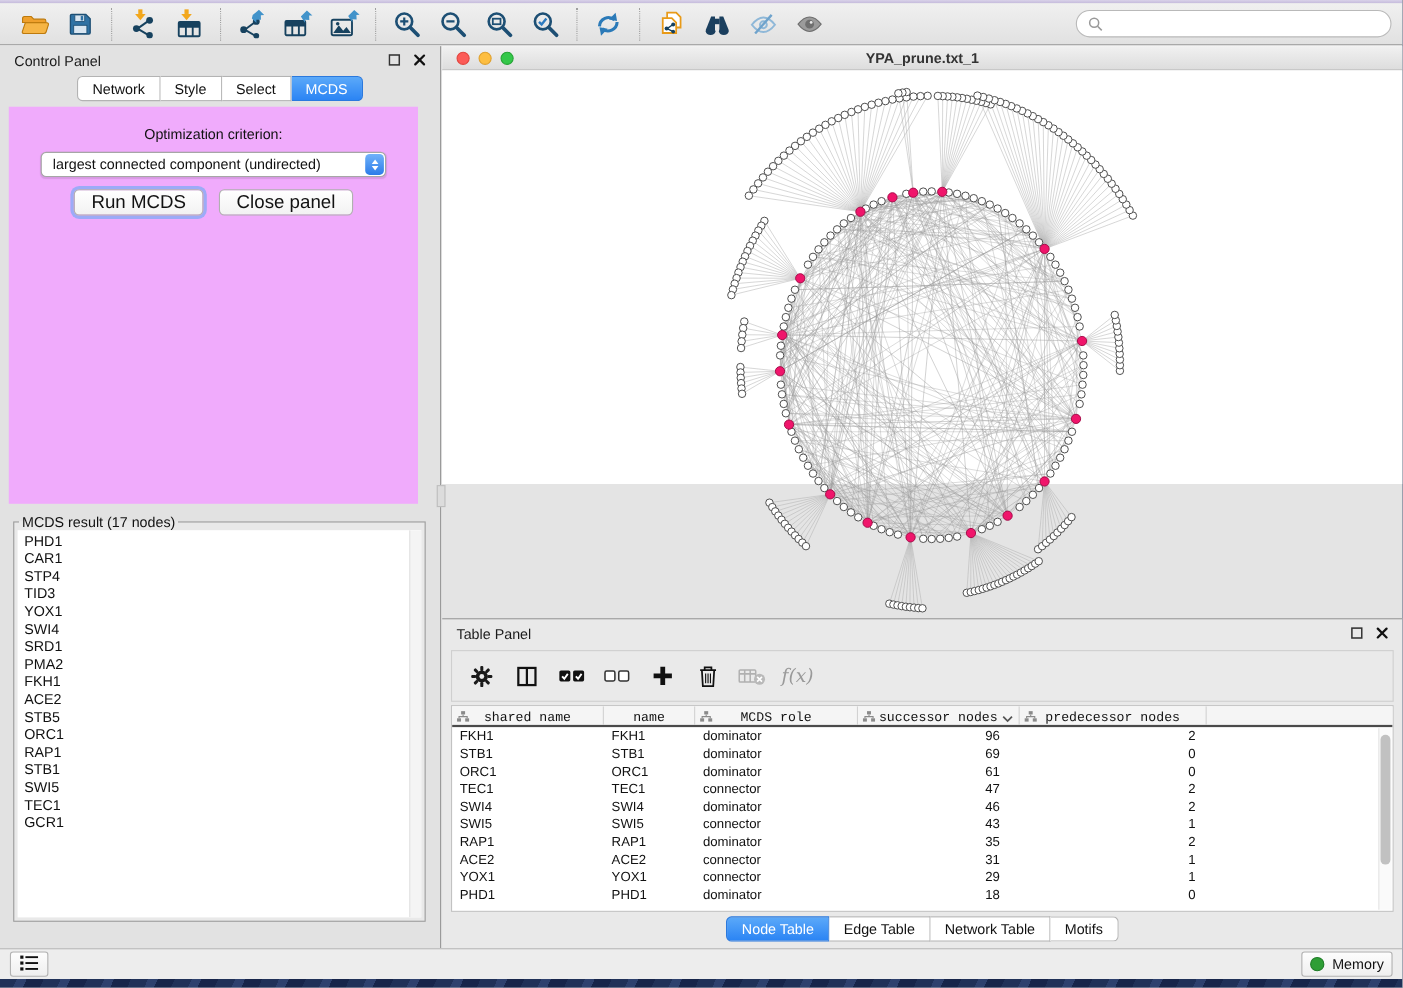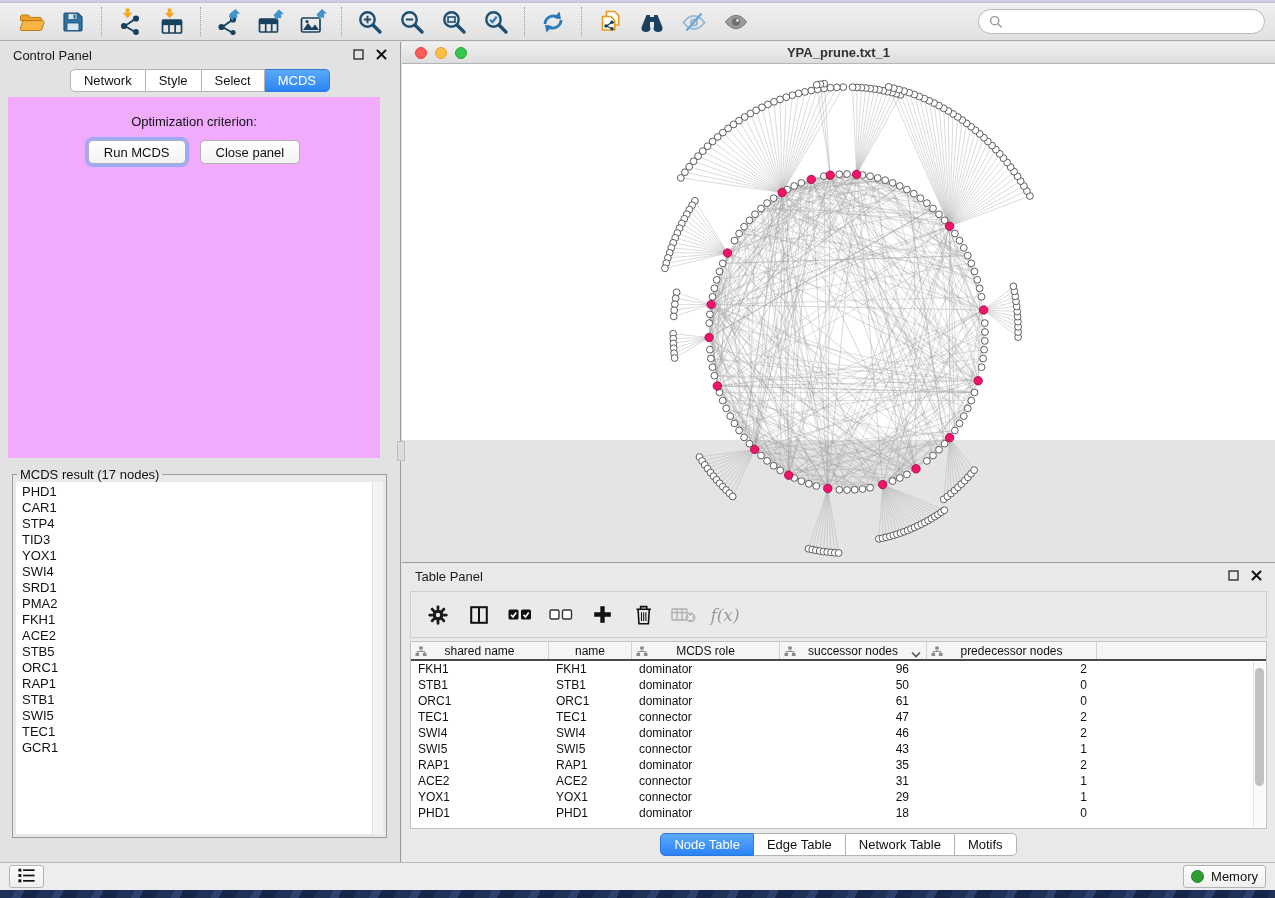--- a/index.html
+++ b/index.html
@@ -34,21 +34,21 @@
   .opt-label{margin-top:17px;text-align:center;font-size:13px;color:#111;}
   .mac-select{position:relative;margin:9px auto 0;width:314px;height:23px;background:#fff;border:1px solid #a6a6a6;border-radius:5px;
     box-shadow:0 1px 1px rgba(0,0,0,.10);}
   .mac-select .sel-text{position:absolute;left:10px;top:3px;font-size:13px;color:#111;white-space:nowrap;}
   .stepper{position:absolute;right:1px;top:1px;bottom:1px;width:17px;border-radius:4px;background:linear-gradient(#70b2fa,#2d7ce9);
     display:flex;flex-direction:column;align-items:center;justify-content:center;gap:2px;}
   .tri-up{width:0;height:0;border-left:3.5px solid transparent;border-right:3.5px solid transparent;border-bottom:4.5px solid #fff;}
   .tri-dn{width:0;height:0;border-left:3.5px solid transparent;border-right:3.5px solid transparent;border-top:4.5px solid #fff;}
   .btn-row{display:flex;justify-content:center;gap:14px;margin-top:11px;}
   .mac-btn{height:24px;padding:0 15px;background:linear-gradient(#ffffff,#f2f2f2);border:1px solid #b0b0b0;border-radius:5px;
-    font-size:13px;color:#111;font-family:"Liberation Sans",sans-serif;}
+    font-size:17px;color:#111;font-family:"Liberation Sans",sans-serif;}
   .focus-ring{box-shadow:0 0 0 3px rgba(110,170,245,.65);}
   .result-fieldset{position:absolute;left:12px;right:13px;top:425px;height:371px;border:1px solid #9a9a9a;margin:0;padding:0;background:#e9e9e9;}
   .result-fieldset legend{font-size:13px;color:#111;padding:0 3px;margin-left:4px;}
   .result-list{position:absolute;left:3px;right:3px;top:0px;bottom:3px;background:#fff;overflow:hidden;padding:2px 0 0 6px;}
   .result-item{font-size:13px;line-height:16px;color:#111;}
   .list-scroll{position:absolute;right:0;top:0;bottom:0;width:11px;background:#f4f4f4;border-left:1px solid #e2e2e2;}
 
   
   .network-frame{position:absolute;left:402px;top:42px;width:873px;height:398px;background:#fff;}
   .net-titlebar{position:absolute;top:0;left:0;right:0;height:22px;background:linear-gradient(#f1f1f1,#dddddd);
@@ -61,21 +61,21 @@
   .net-canvas{position:absolute;left:0;top:22px;right:0;bottom:0;background:#fff;}
 
   
   .table-panel{position:absolute;left:402px;top:562px;width:873px;bottom:36px;background:#e9e9e9;border-top:1px solid #9a9a9a;}
   .tp-toolbar{position:absolute;left:8px;right:8px;top:28px;height:47px;background:#eaeaea;border:1px solid #cfcfcf;
     display:flex;align-items:center;gap:15px;padding:0 14px;}
   .tp-btn{background:none;border:none;padding:0;display:flex;align-items:center;justify-content:center;width:26px;height:26px;}
   .fx-label{font-family:"DejaVu Serif",serif;font-style:italic;font-size:17px;color:#9a9a9a;}
   .tbl-wrap{position:absolute;left:8px;right:8px;top:78px;height:188px;background:#fff;border:1px solid #c2c2c2;overflow:hidden;}
   .tbl-head{display:flex;height:19px;background:#f5f5f5;border-bottom:2px solid #4a4a4a;}
-  .th{position:relative;font-size:12px;color:#111;display:flex;align-items:center;justify-content:center;border-right:1px solid #d2d2d2;}
+  .th{position:relative;font-size:12px;color:#111;display:flex;align-items:flex-end;justify-content:center;border-right:1px solid #d2d2d2;font-family:Liberation Mono, monospace;}
   .th .th-icon{position:absolute;left:4px;top:4px;}
   .th .th-sort{position:absolute;right:5px;top:6px;}
   .th.filler{border-right:none;flex:1;}
   .tr{display:flex;height:16px;}
   .td{font-size:12px;color:#111;line-height:16px;white-space:nowrap;overflow:hidden;}
   .td.l{text-align:left;padding-left:7px;}
   .td.r{text-align:right;}
   .tbl-scroll{position:absolute;right:1px;top:20px;bottom:1px;width:12px;background:#fafafa;border-left:1px solid #e4e4e4;}
   .tbl-thumb{position:absolute;left:1px;right:1px;top:6px;height:118px;background:#c1c1c1;border-radius:5px;}
   .tp-tabs{position:absolute;left:0;right:0;bottom:6px;display:flex;justify-content:center;}
@@ -315,20 +315,27 @@
       </span>
     </div>
     <div class="seg-tabs">
         <span class="seg-tab">Network</span>
         <span class="seg-tab">Style</span>
         <span class="seg-tab">Select</span>
         <span class="seg-tab active">MCDS</span>
       </div>
     <div class="mcds-content">
       <div class="opt-label">Optimization criterion:</div>
+      <div class="mac-select">
+        <span class="sel-text">largest connected component (undirected)</span>
+        <span class="stepper">
+          <span class="tri-up"></span>
+            <span class="tri-dn"></span>
+        </span>
+      </div>
       <div class="btn-row">
         <button class="mac-btn focus-ring">Run MCDS</button>
         <button class="mac-btn">Close panel</button>
       </div>
     </div>
     <fieldset class="result-fieldset">
       <legend>MCDS result (17 nodes)</legend>
       <div class="result-list">
         <div class="result-item">PHD1</div>
           <div class="result-item">CAR1</div>
@@ -1361,21 +1368,21 @@
             <div class="td l" style="width: 138px;">FKH1</div>
             <div class="td l" style="width: 83px;">FKH1</div>
             <div class="td l" style="width: 148px;">dominator</div>
             <div class="td r" style="width: 147px; padding-right: 18px;">96</div>
             <div class="td r" style="width: 170px; padding-right: 10px;">2</div>
           </div>
           <div class="tr">
             <div class="td l" style="width: 138px;">STB1</div>
             <div class="td l" style="width: 83px;">STB1</div>
             <div class="td l" style="width: 148px;">dominator</div>
-            <div class="td r" style="width: 147px; padding-right: 18px;">50</div>
+            <div class="td r" style="width: 147px; padding-right: 18px;">69</div>
             <div class="td r" style="width: 170px; padding-right: 10px;">0</div>
           </div>
           <div class="tr">
             <div class="td l" style="width: 138px;">ORC1</div>
             <div class="td l" style="width: 83px;">ORC1</div>
             <div class="td l" style="width: 148px;">dominator</div>
             <div class="td r" style="width: 147px; padding-right: 18px;">61</div>
             <div class="td r" style="width: 170px; padding-right: 10px;">0</div>
           </div>
           <div class="tr">

